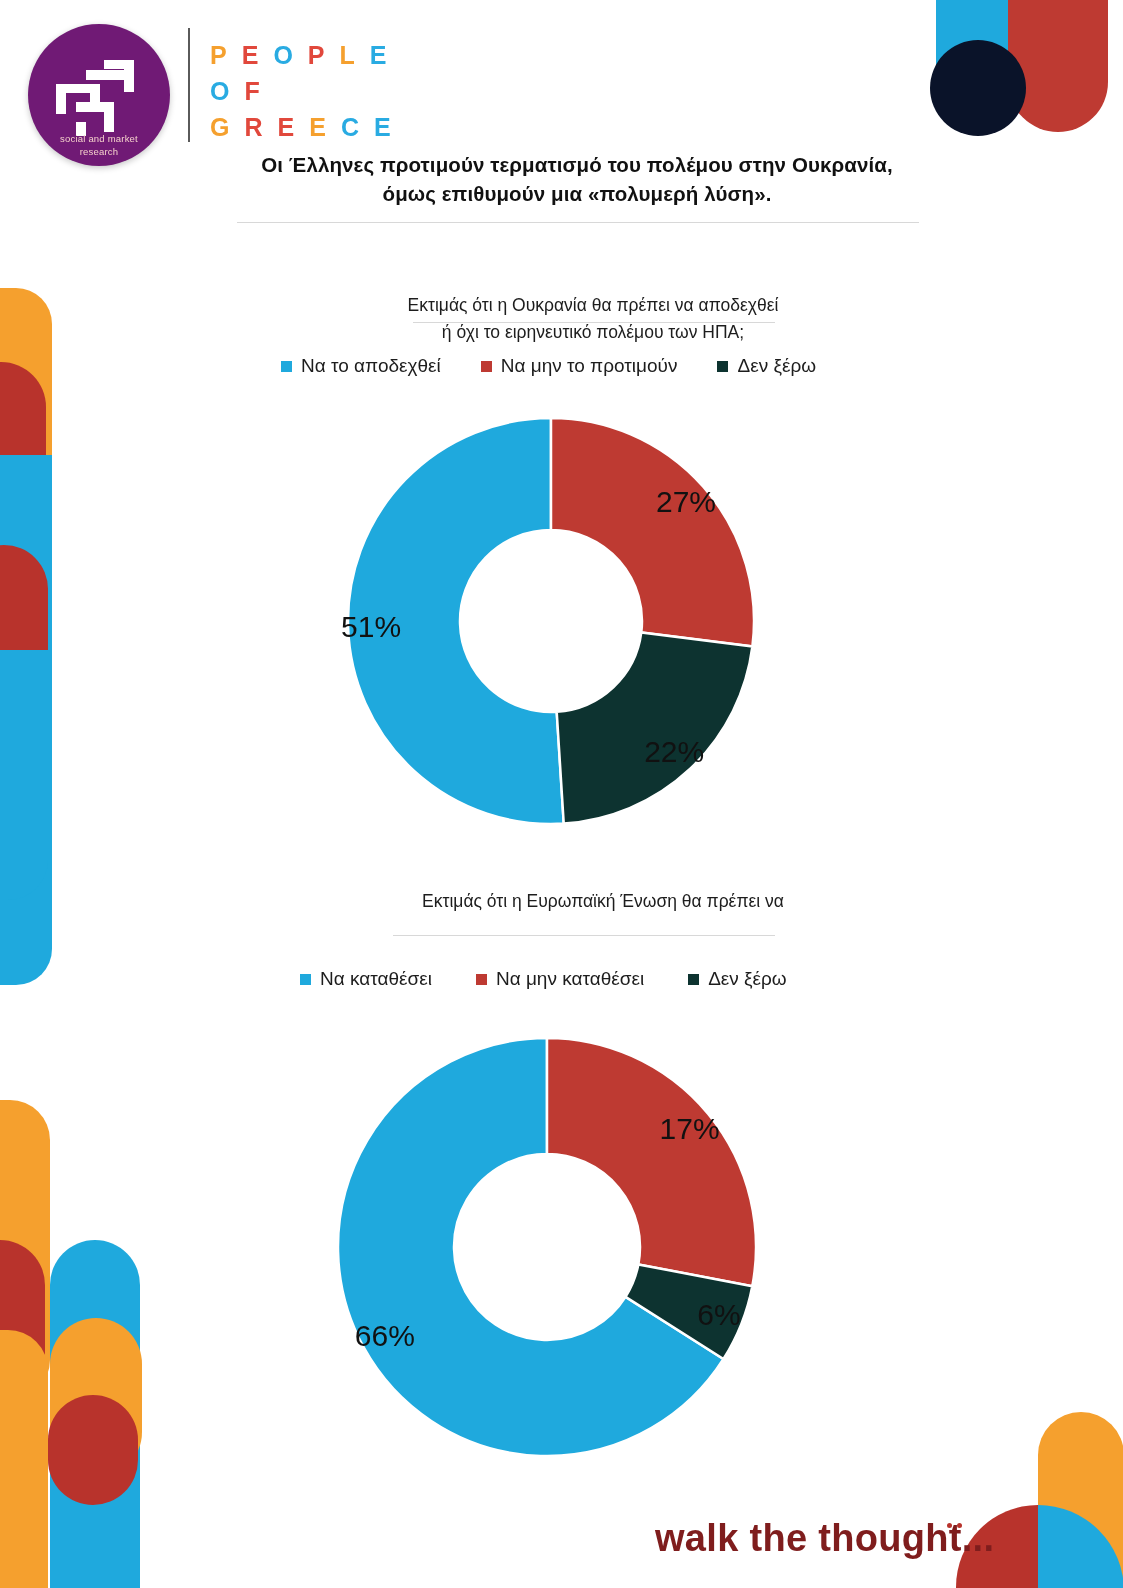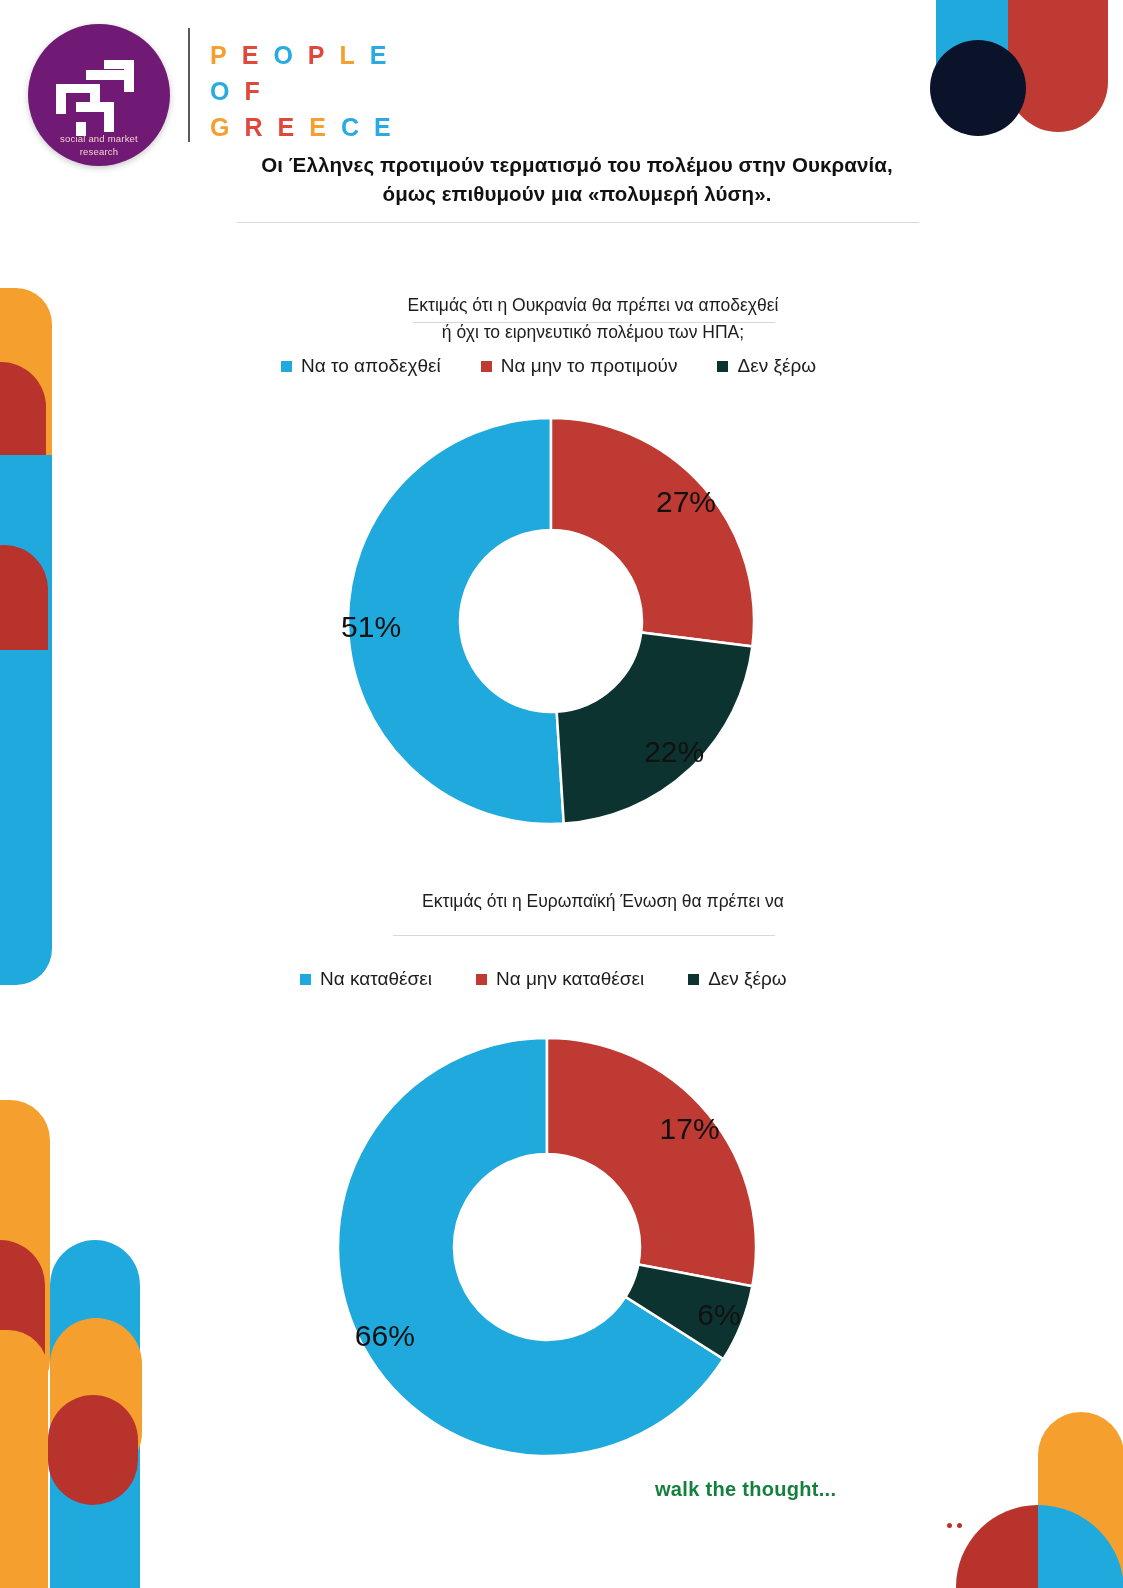--- a/index.html
+++ b/index.html
@@ -86,22 +86,22 @@
   
   .donut-wrap{position:absolute;}
   .donut{position:relative;}
   .donut svg{display:block;}
   .slice-label{position:absolute;font-size:30px;color:#111;font-weight:400;
     transform:translate(-50%,-50%);white-space:nowrap;}
   .donut1{left:348px;top:418px;}
   .donut2{left:338px;top:1038px;}
 
   
-  .tagline{position:absolute;left:655px;top:1478px;font-size:20px;font-weight:700;
-    color:#15803d;letter-spacing:.3px;}
+  .tagline{position:absolute;left:655px;top:1517px;font-size:38px;font-weight:700;
+    color:#7f1d1d;letter-spacing:.3px;}
 </style>
 </head>
 <body>
 
 <div class="deco d-tr-blue"></div>
 <div class="deco d-tr-red"></div>
 <div class="deco d-tr-navy"></div>
 
 <div class="deco d-l1"></div>
 <div class="deco d-l2"></div>

